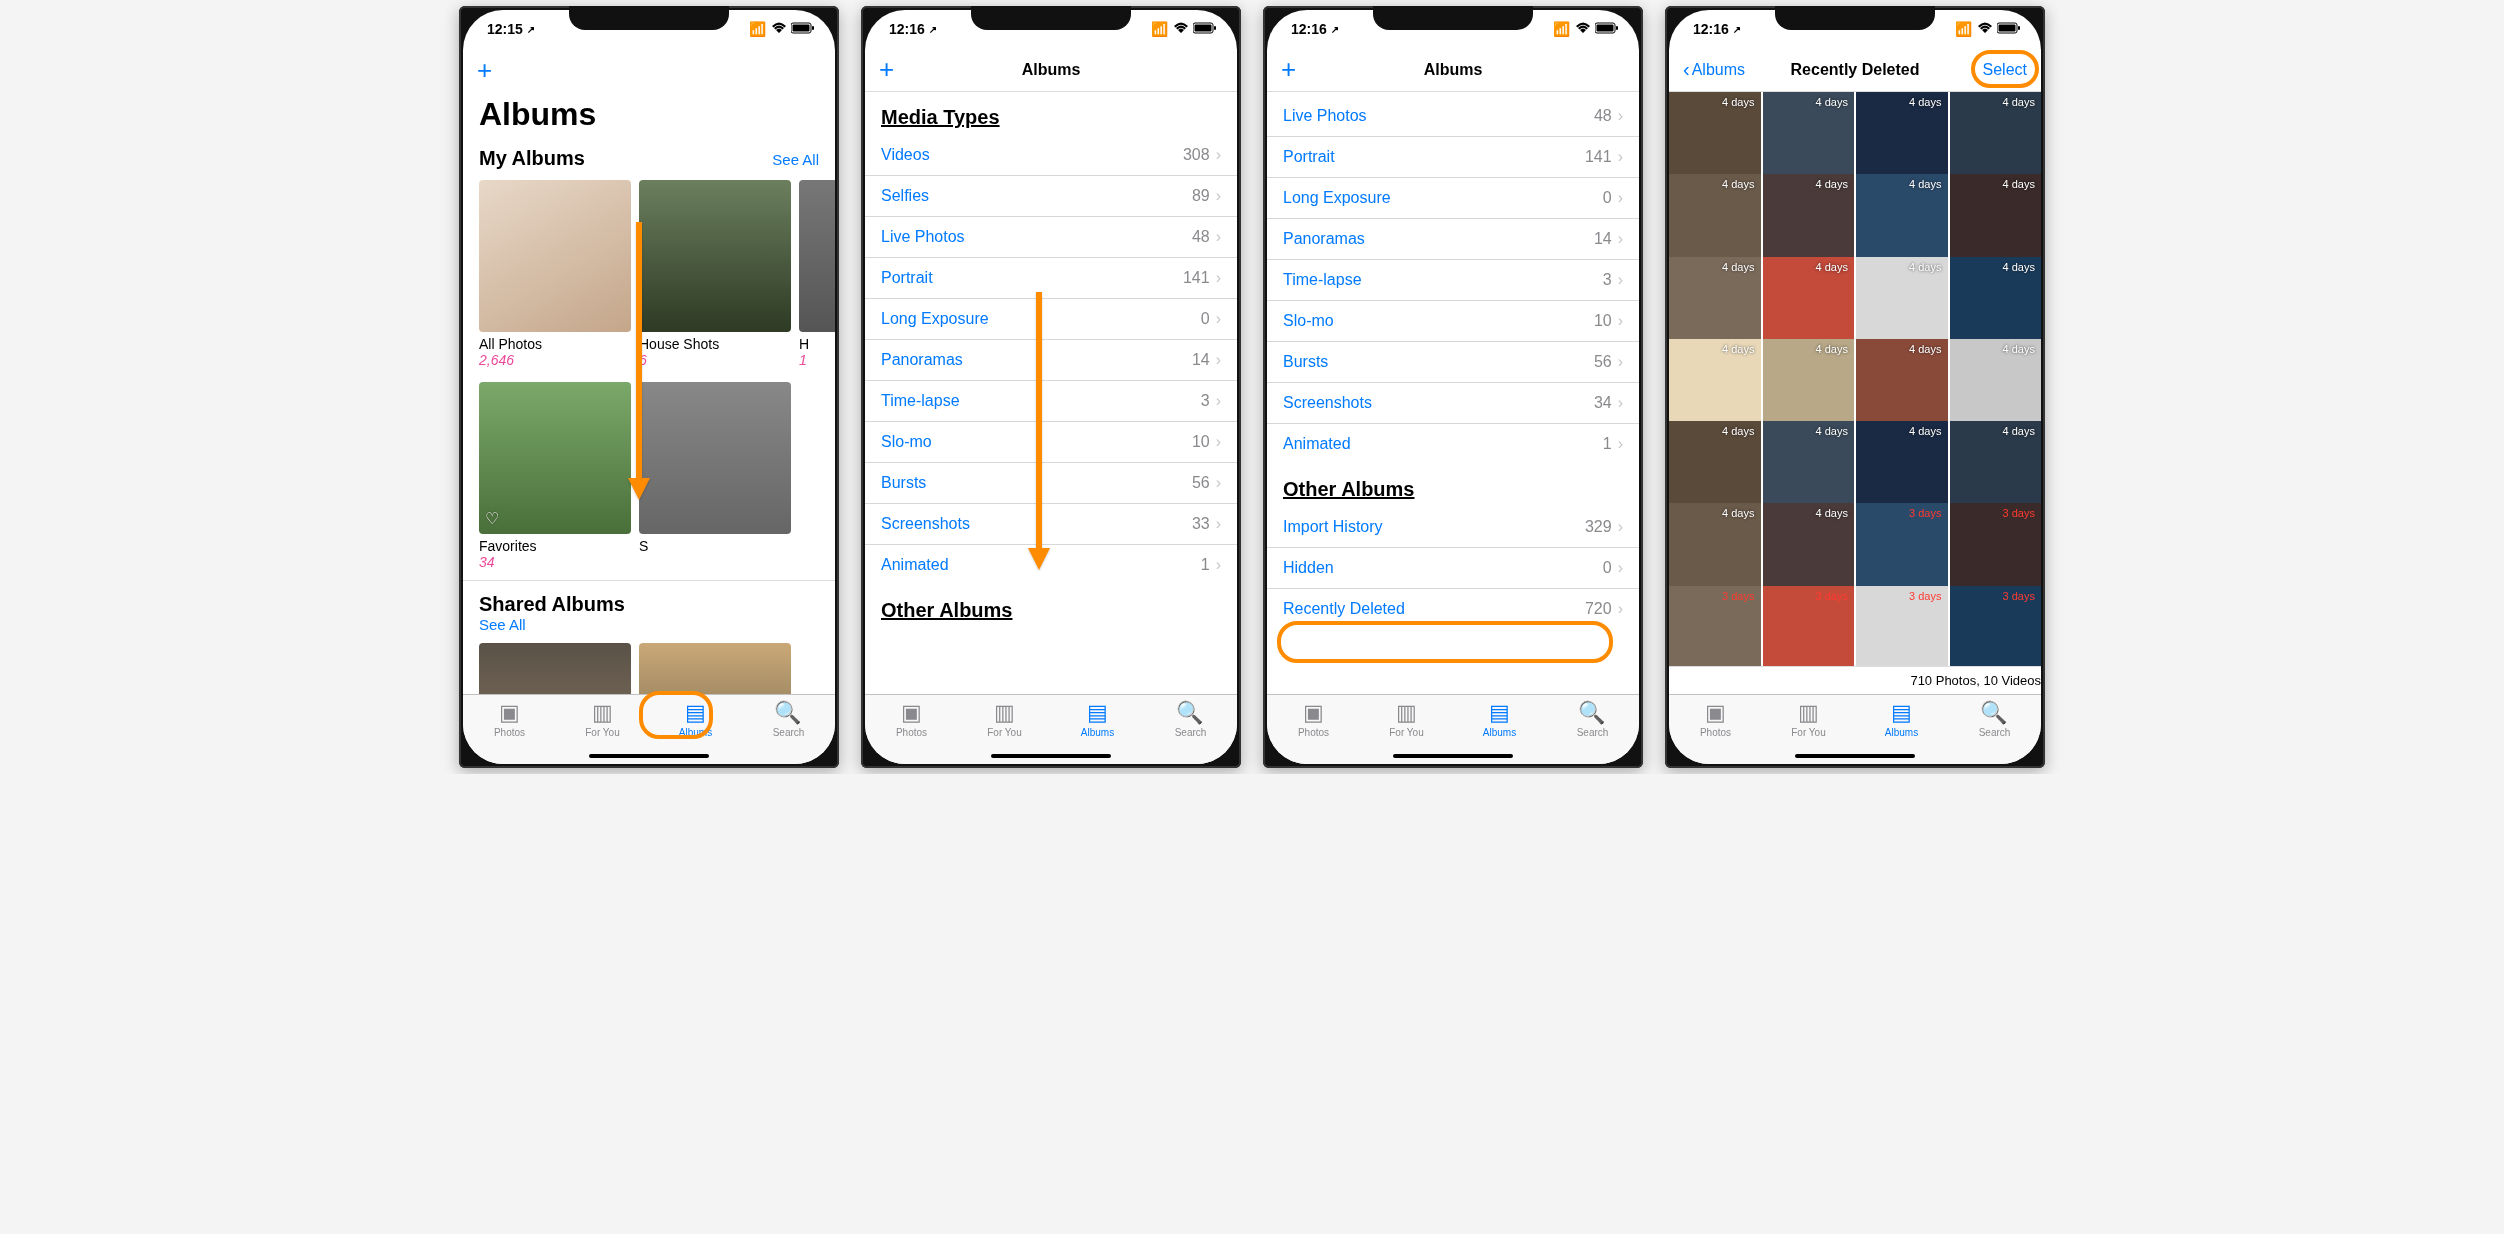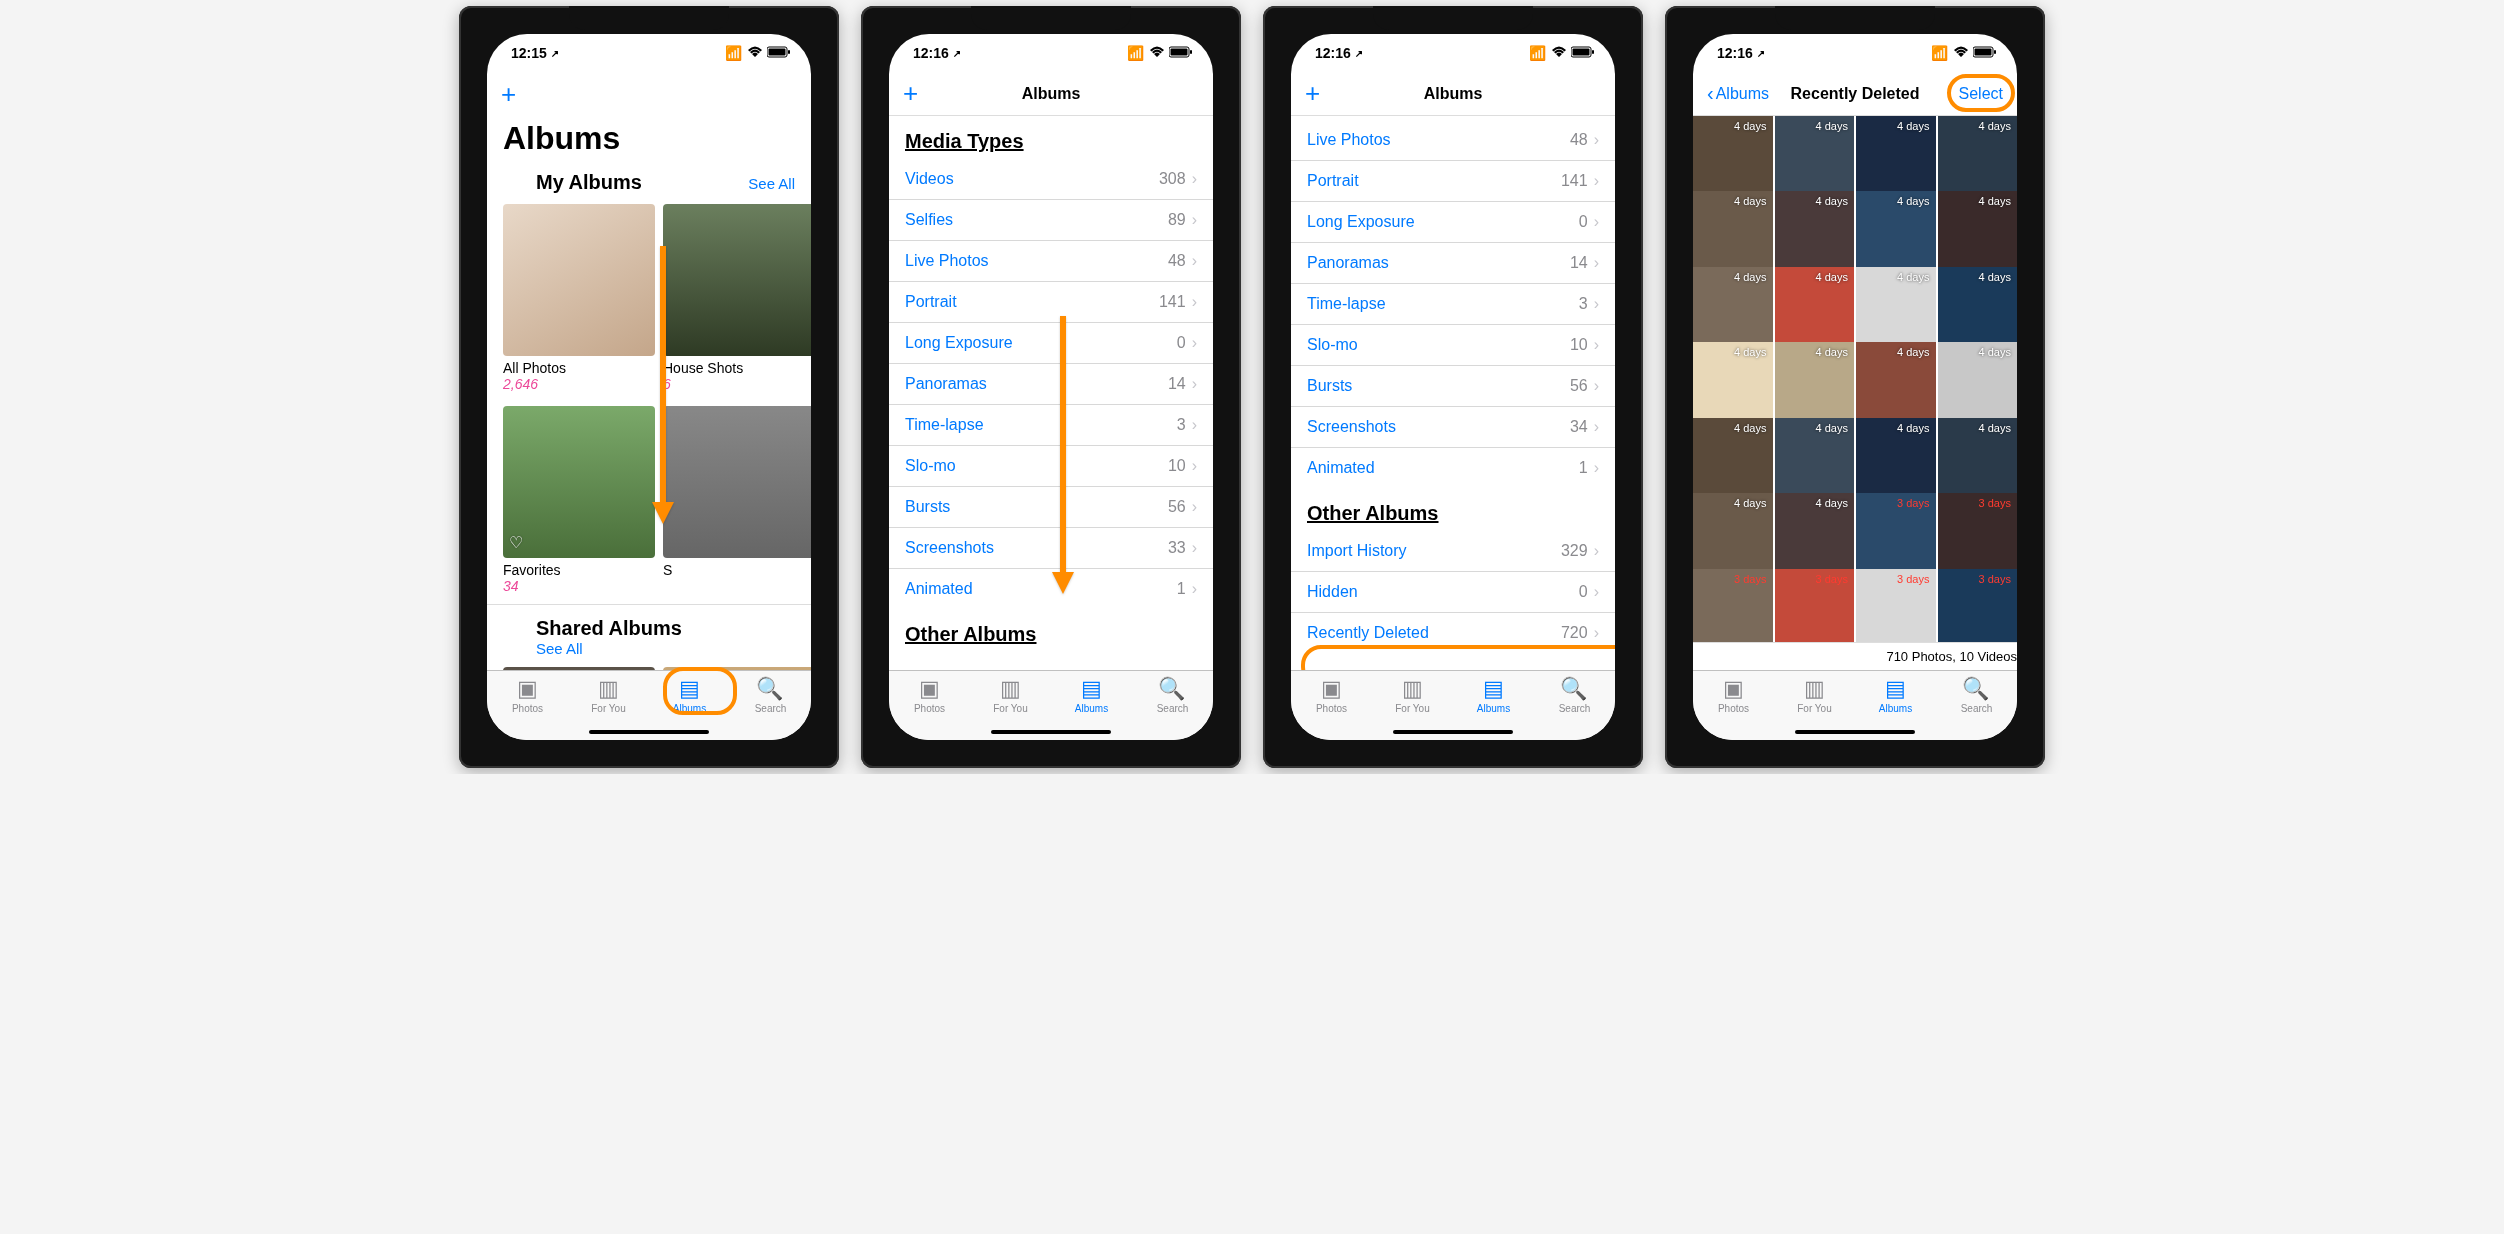--- a/index.html
+++ b/index.html
@@ -9,22 +9,22 @@
     display: flex;
     justify-content: center;
     gap: 22px;
     padding: 6px;
     font-size: 14px;
   }
   .phone {
     width: 380px;
     height: 762px;
     background: #111;
-    border-radius: 12px;
-    padding: 28px;
+    border-radius: 6px;
+    padding: 4px;
     position: relative;
     box-shadow: inset 0 0 0 2px #333, 0 4px 16px rgba(0,0,0,.3);
     flex-shrink: 0;
   }
   .screen {
     width: 100%;
     height: 100%;
     background: #fff;
     border-radius: 40px;
     overflow: hidden;
@@ -80,21 +80,21 @@
   .nav-back { color: #007aff; font-size: 16px; display: flex; align-items: center; gap: 2px; cursor:pointer;}
   .nav-select { color: #007aff; font-size: 16px; cursor:pointer;}
   .content { flex: 1; overflow-y: hidden; background: #fff; }
   .large-title { font-size: 32px; font-weight: 700; padding: 4px 16px 6px; }
   .section-row {
     display: flex;
     justify-content: space-between;
     align-items: baseline;
     padding: 8px 16px 6px;
   }
-  .section-title { font-size: 20px; font-weight: 700; margin-left: 33px; }
+  .section-title { font-size: 20px; font-weight: 700; }
   .see-all { color: #007aff; font-size: 15px; cursor:pointer;}
   .album-grid {
     display: flex;
     gap: 8px;
     padding: 4px 16px 10px;
     overflow: hidden;
   }
   .album {
     width: 152px;
     flex-shrink: 0;

